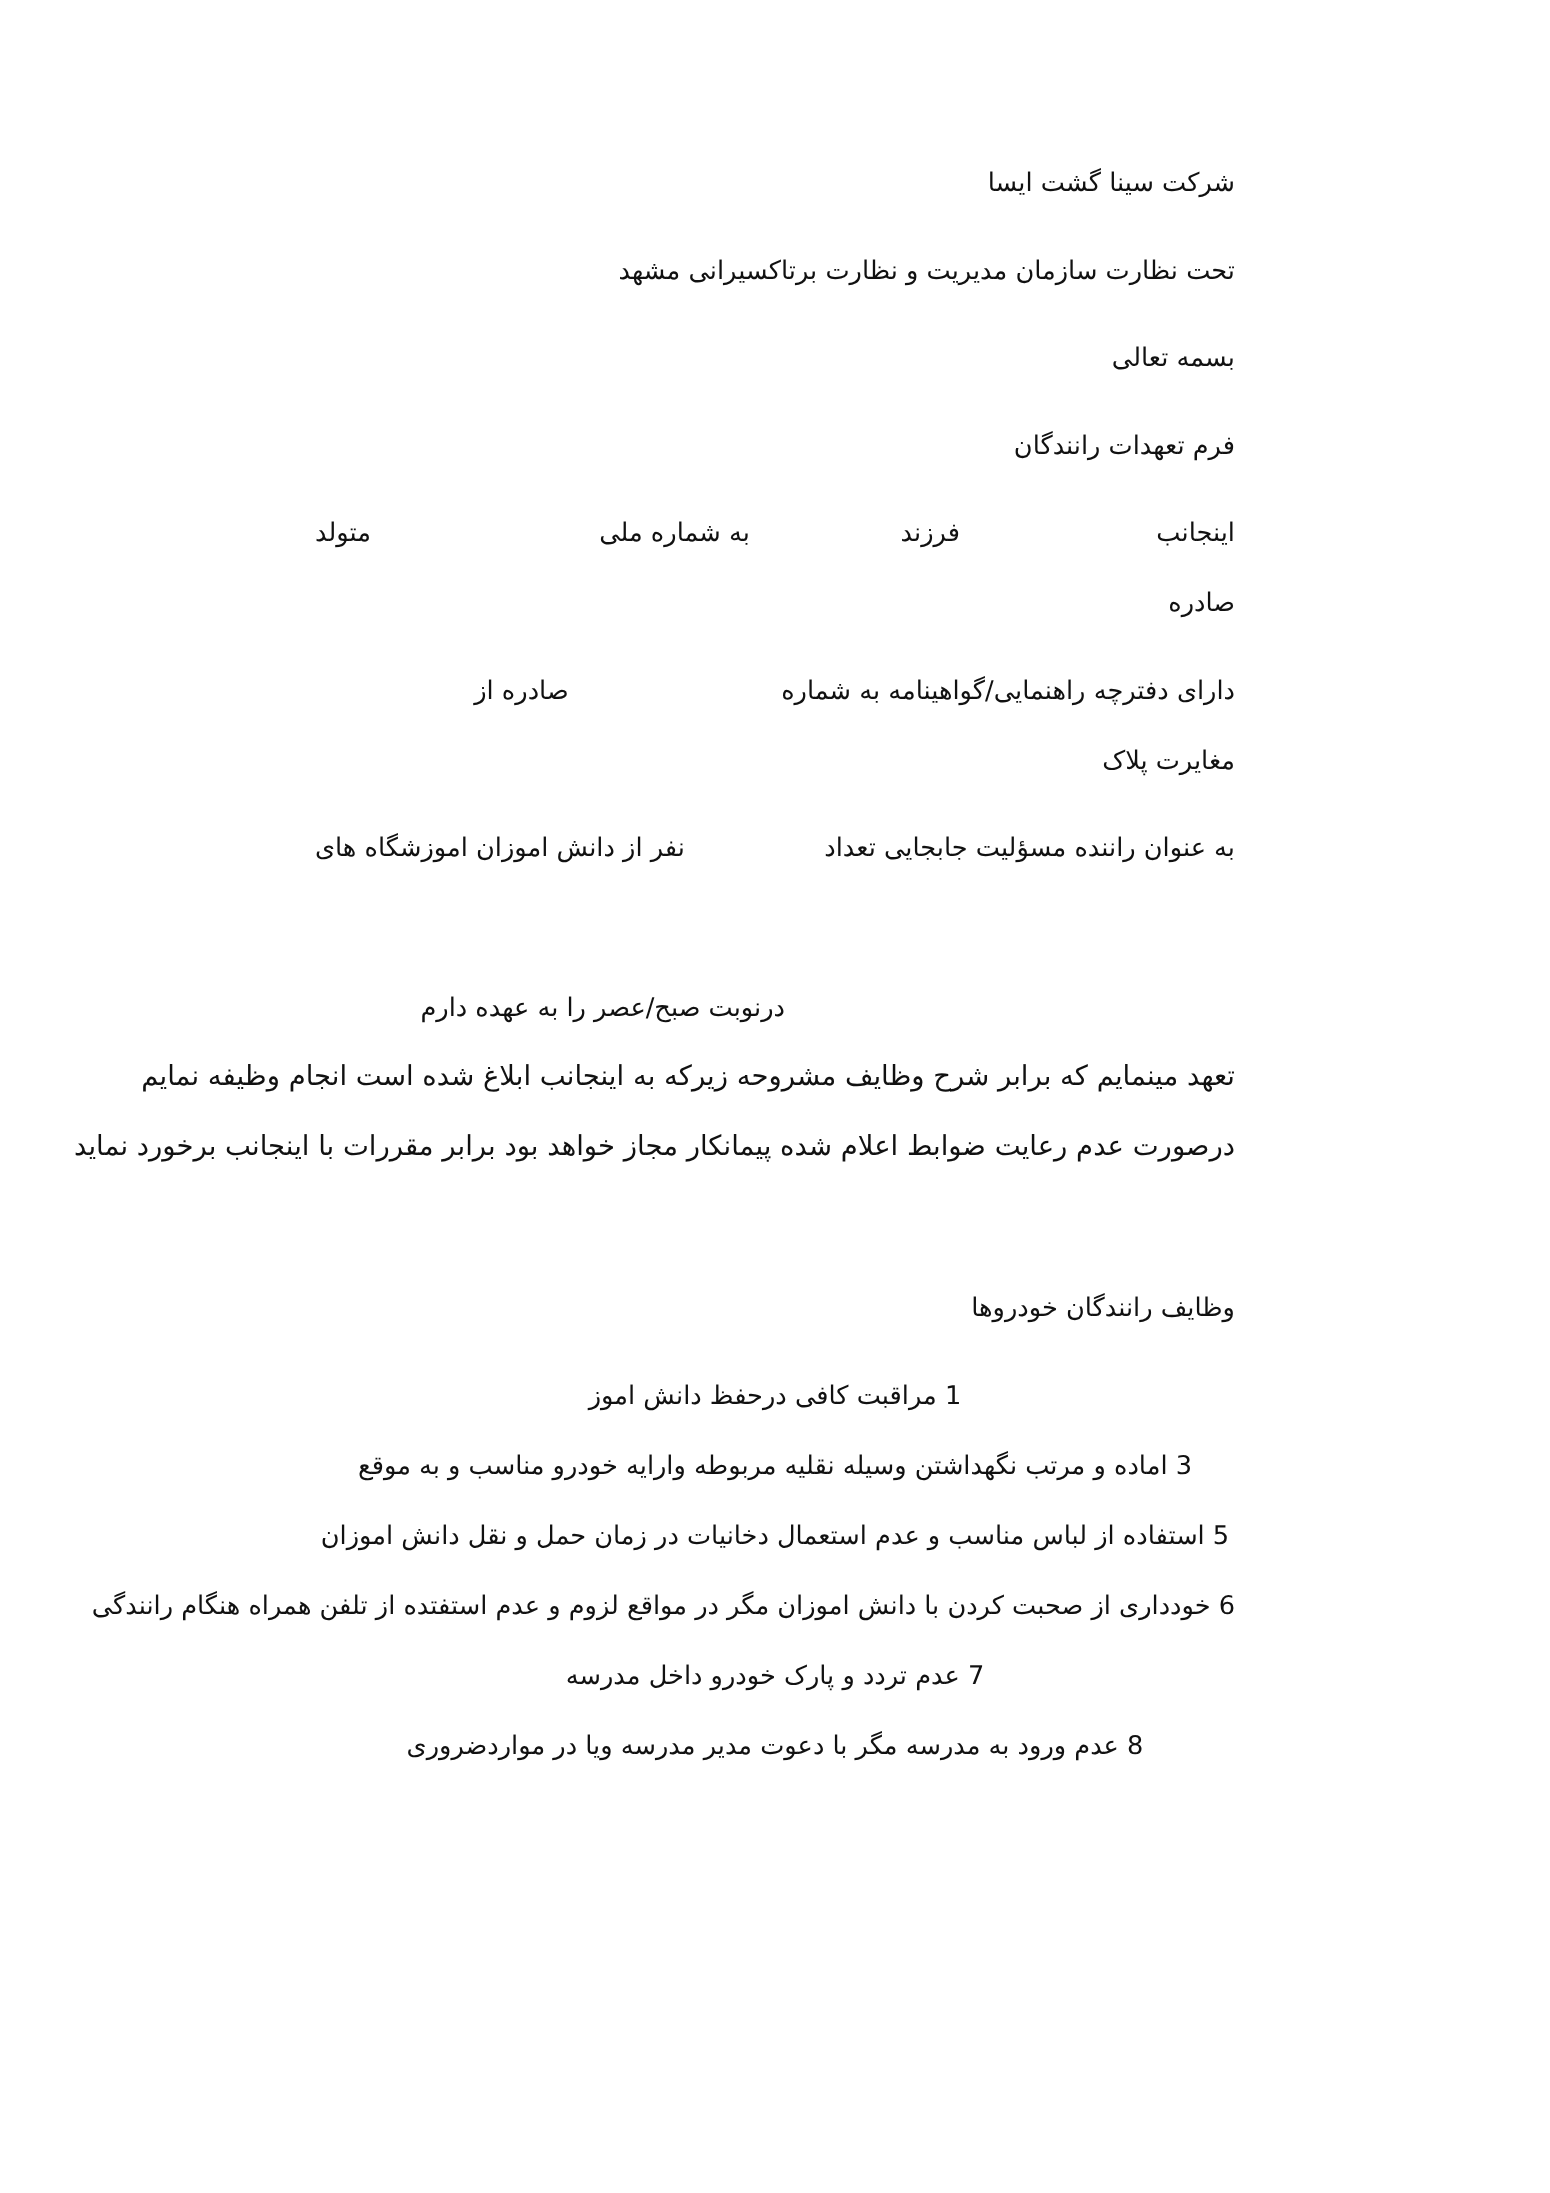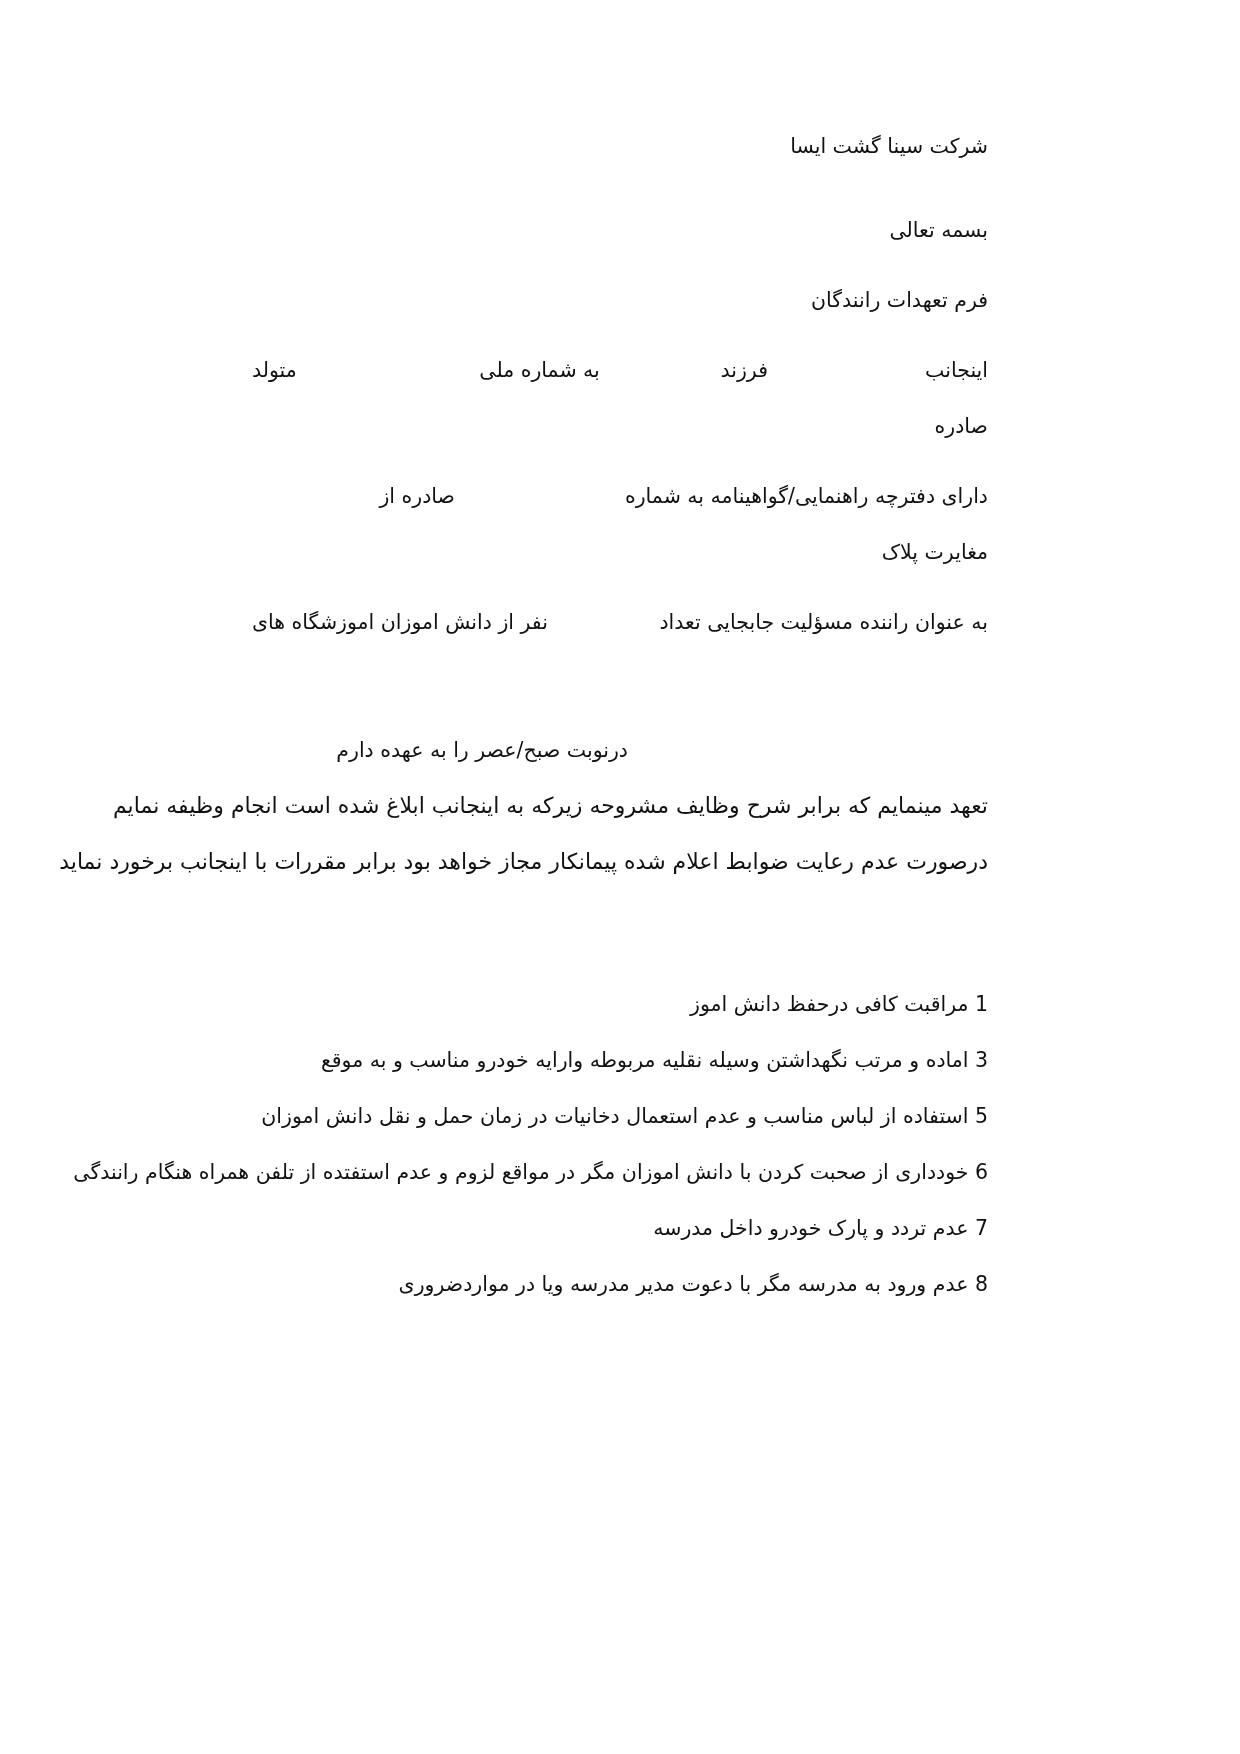--- a/index.html
+++ b/index.html
@@ -62,39 +62,40 @@
   .list {
     margin: 0;
     padding: 0;
     list-style: none;
   }
   .list li {
     font-size: 20.5px;
     line-height: 56px;
     color: #111111;
     white-space: nowrap;
-    text-align: right;
+    text-align: center;
   }
   .para {
     font-size: 22px;
     line-height: 56px;
     color: #111111;
     white-space: nowrap;
     text-align: right;
   }
 </style>
 </head>
 <body>
 
 <div class="page">
   <div class="doc-body">
 
     <div class="line">شرکت سینا گشت ایسا</div>
     <div class="gap-sm"></div>
 
+    <div class="line">تحت نظارت سازمان مدیریت و نظارت برتاکسیرانی مشهد</div>
     <div class="gap-sm"></div>
 
     <div class="line">بسمه تعالی</div>
     <div class="gap-sm"></div>
 
     <div class="line">فرم تعهدات رانندگان</div>
     <div class="gap-sm"></div>
 
     <div class="field-row">
       <span class="seg">اینجانب</span>
@@ -130,20 +131,21 @@
       <span class="seg spacer-6"></span>
       <span class="seg spacer-2"></span>
       <span class="seg">درنوبت صبح/عصر را به عهده دارم</span>
     </div>
 
     <div class="para">تعهد مینمایم که برابر شرح وظایف مشروحه زیرکه به اینجانب ابلاغ شده است انجام وظیفه نمایم</div>
     <div class="para">درصورت عدم رعایت ضوابط اعلام شده پیمانکار مجاز خواهد بود برابر مقررات با اینجانب برخورد نماید</div>
 
     <div class="gap-lg"></div>
 
+    <div class="line">وظایف رانندگان خودروها</div>
     <div class="gap-sm"></div>
 
     <ul class="list">
       <li>1 مراقبت کافی درحفظ دانش اموز</li>
       <li>3 اماده و مرتب نگهداشتن وسیله نقلیه مربوطه وارایه خودرو مناسب و به موقع</li>
       <li>5 استفاده از لباس مناسب و عدم استعمال دخانیات در زمان حمل و نقل دانش اموزان</li>
       <li>6 خودداری از صحبت کردن با دانش اموزان مگر در مواقع لزوم و عدم استفتده از تلفن همراه هنگام رانندگی</li>
       <li>7 عدم تردد و پارک خودرو داخل مدرسه</li>
       <li>8 عدم ورود به مدرسه مگر با دعوت مدیر مدرسه ویا در مواردضروری</li>
     </ul>

